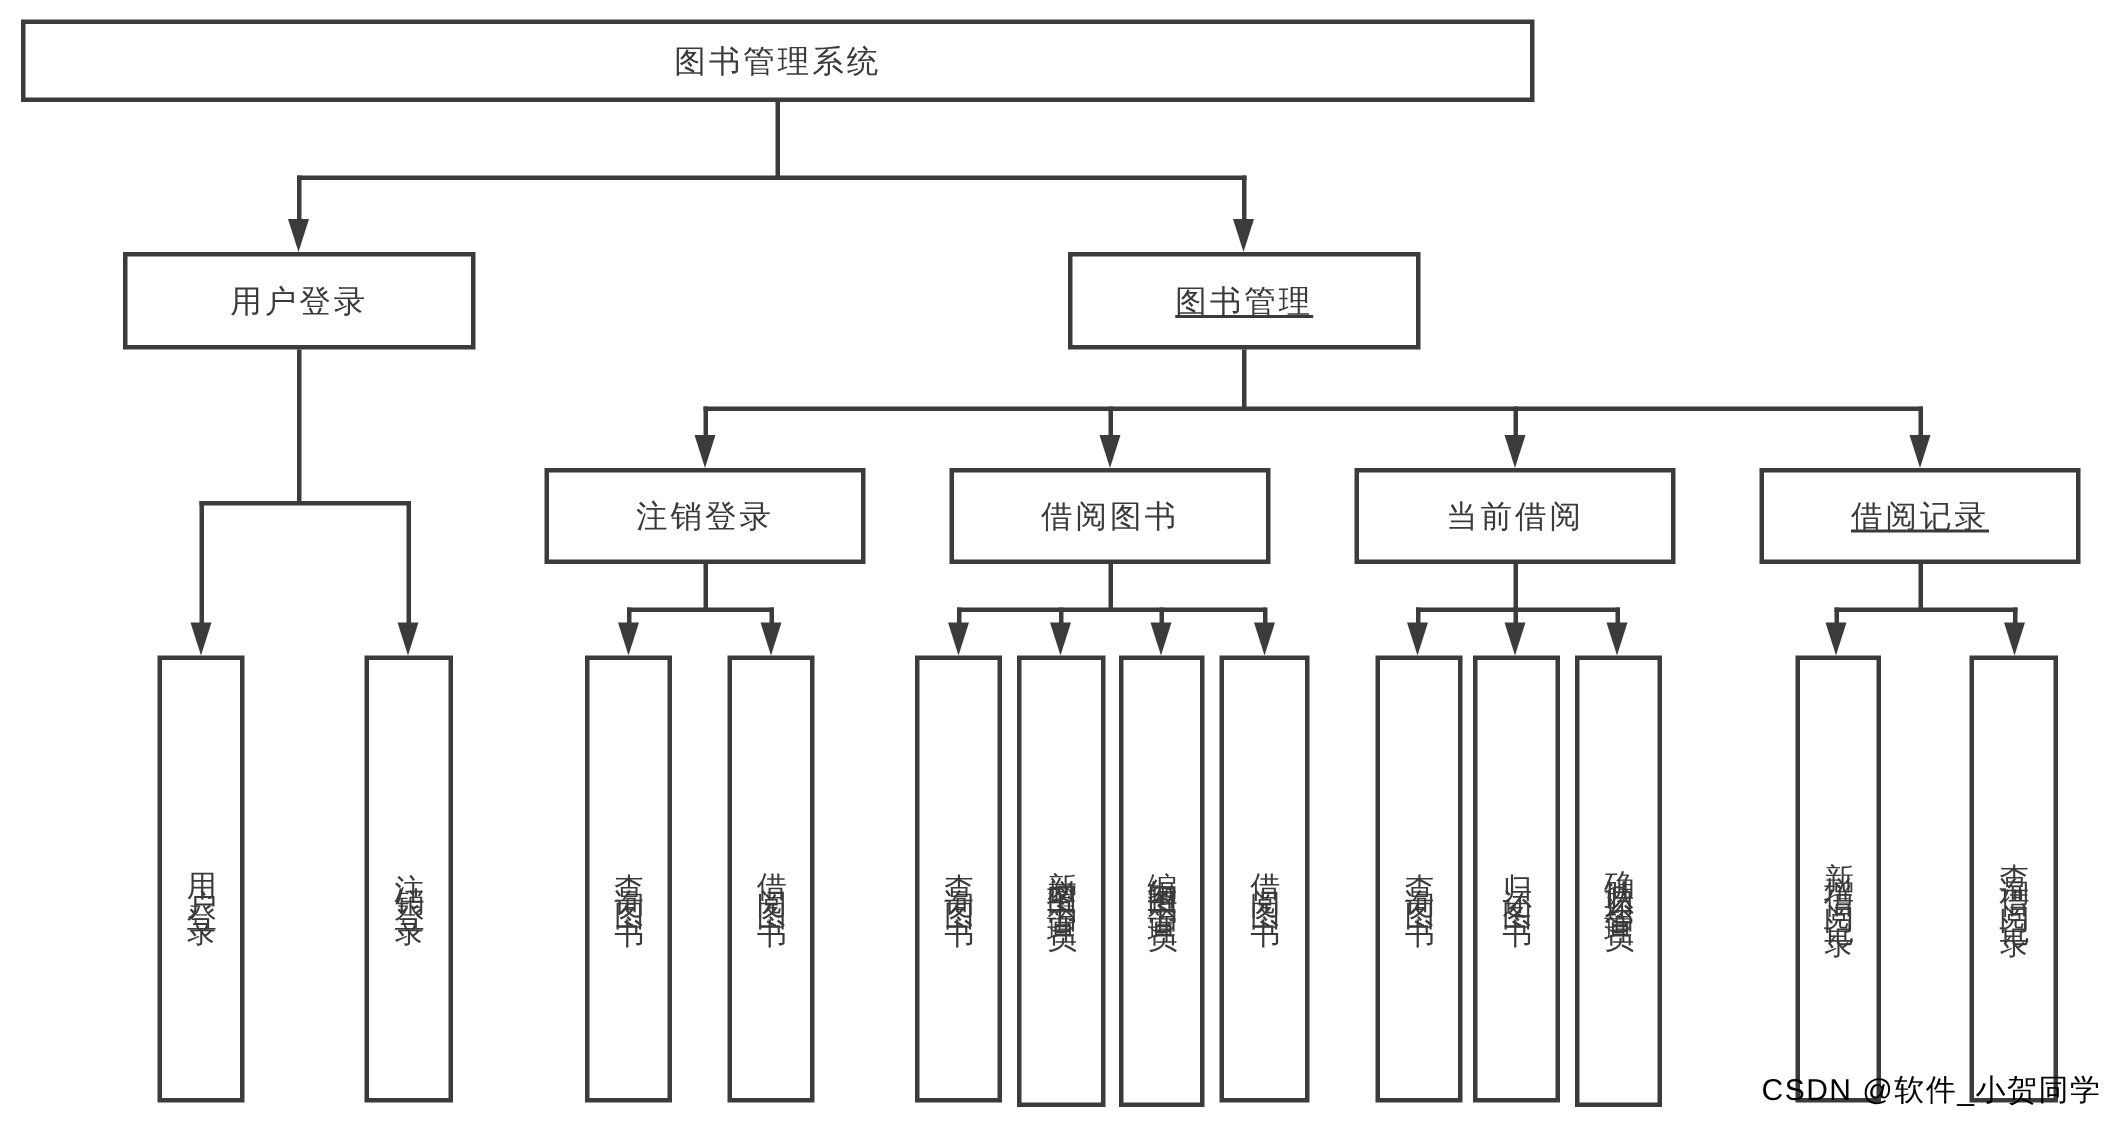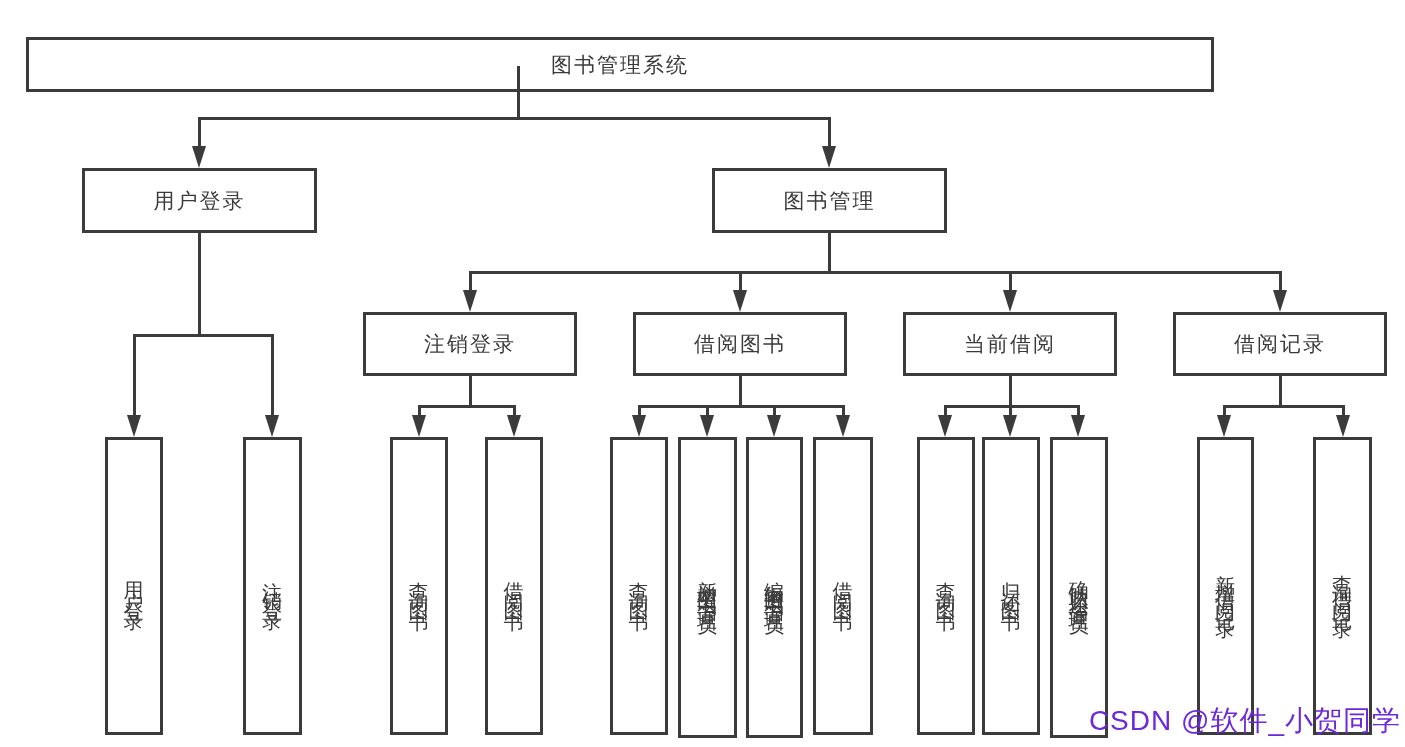--- a/index.html
+++ b/index.html
@@ -21,43 +21,43 @@
   .hline,.vline{position:absolute;background:#3b3b3b;}
   .hline{height:3px;}
   .vline{width:3px;}
   .arrowhead{
     position:absolute;width:0;height:0;
     border-left:7px solid transparent;border-right:7px solid transparent;
     border-top:22px solid #3b3b3b;
   }
   .watermark{
     position:absolute;right:4px;bottom:7px;
-    font-size:28px;letter-spacing:1px;color:#6d28d9;white-space:nowrap;
+    font-size:20px;letter-spacing:1px;color:#000000;white-space:nowrap;
   }
 </style>
 </head>
 <body>
 
 <div class="canvas">
 
-  <div class="box" style="left:26px;top:13px;width:1188px;height:55px;margin-top:24px;">
+  <div class="box" style="left:14px;top:13px;width:1009px;height:55px;">
     <span>图书管理系统</span>
   </div>
 
   <div class="vline" style="left:517px;top:66px;height:52px;"></div>
   <div class="hline" style="left:198px;top:117px;width:633px;"></div>
   <div class="vline" style="left:198px;top:117px;height:30px;"></div>
   <div class="arrowhead" style="left:192px;top:146px;"></div>
   <div class="vline" style="left:828px;top:117px;height:30px;"></div>
   <div class="arrowhead" style="left:822px;top:146px;"></div>
 
   <div class="box" style="left:82px;top:168px;width:235px;height:65px;">
     <span>用户登录</span>
   </div>
-  <div class="box" style="left:712px;top:168px;width:235px;height:65px;">
+  <div class="box" style="left:712px;top:168px;width:235px;height:65px;text-decoration:underline;">
     <span>图书管理</span>
   </div>
 
   <div class="vline" style="left:198px;top:233px;height:102px;"></div>
   <div class="hline" style="left:133px;top:334px;width:141px;"></div>
   <div class="vline" style="left:133px;top:334px;height:82px;"></div>
   <div class="arrowhead" style="left:127px;top:415px;"></div>
   <div class="vline" style="left:271px;top:334px;height:82px;"></div>
   <div class="arrowhead" style="left:265px;top:415px;"></div>
 
@@ -74,21 +74,21 @@
 
   <div class="box" style="left:363px;top:312px;width:214px;height:64px;">
     <span>注销登录</span>
   </div>
   <div class="box" style="left:633px;top:312px;width:214px;height:64px;">
     <span>借阅图书</span>
   </div>
   <div class="box" style="left:903px;top:312px;width:214px;height:64px;">
     <span>当前借阅</span>
   </div>
-  <div class="box" style="left:1173px;top:312px;width:214px;height:64px;">
+  <div class="box" style="left:1173px;top:312px;width:214px;height:64px;text-decoration:underline;">
     <span>借阅记录</span>
   </div>
 
   <div class="vline" style="left:469px;top:376px;height:32px;"></div>
   <div class="hline" style="left:418px;top:405px;width:98px;"></div>
   <div class="vline" style="left:418px;top:405px;height:12px;"></div>
   <div class="arrowhead" style="left:412px;top:415px;"></div>
   <div class="vline" style="left:513px;top:405px;height:12px;"></div>
   <div class="arrowhead" style="left:507px;top:415px;"></div>
 

